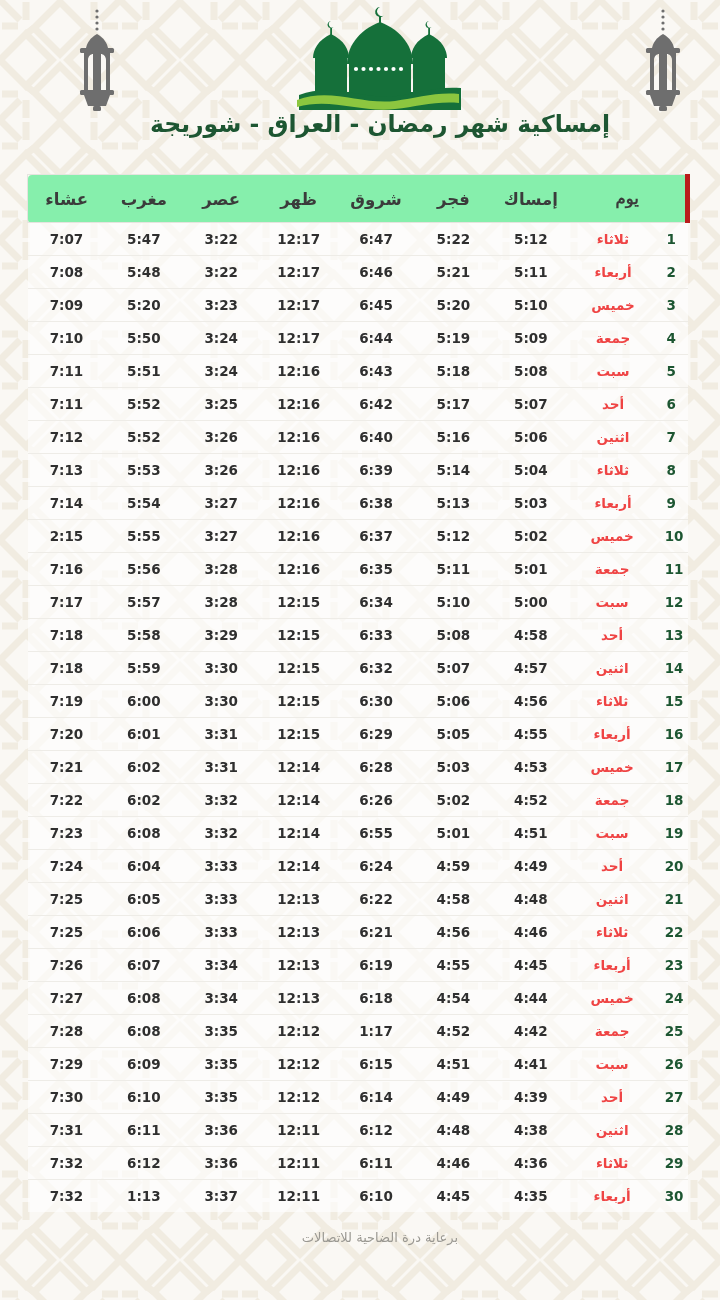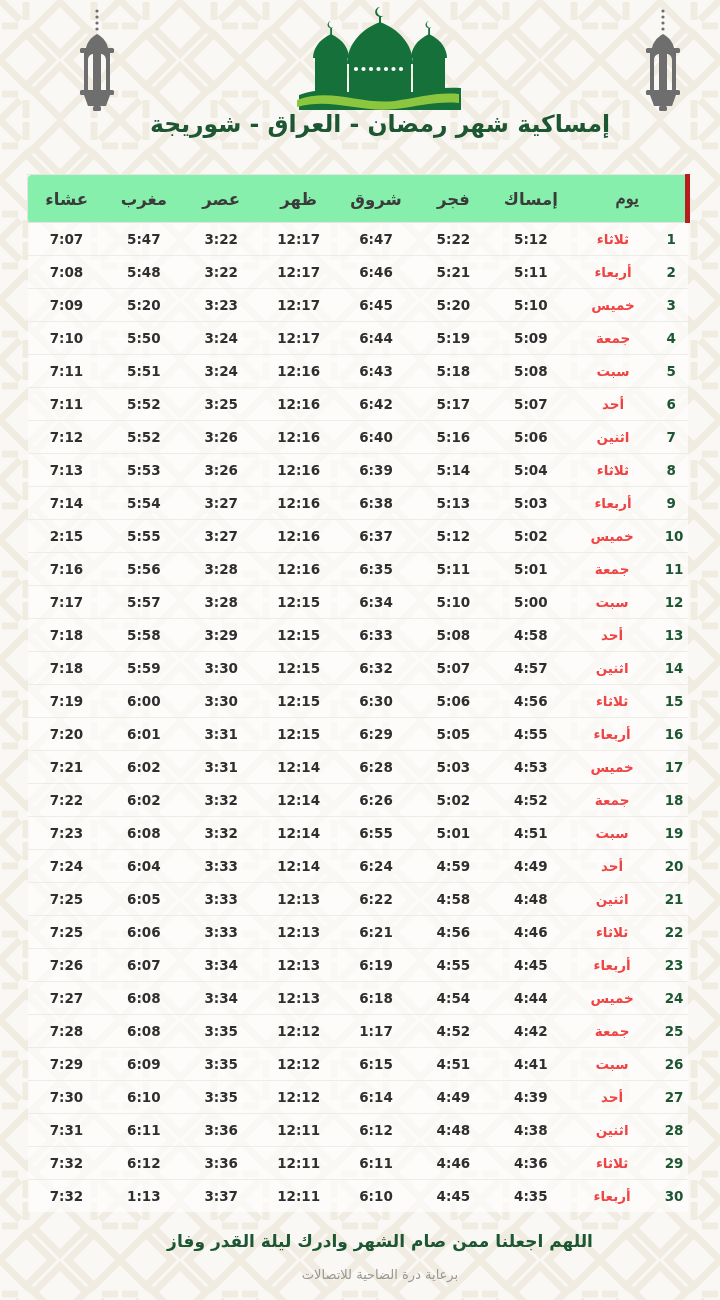--- a/index.html
+++ b/index.html
@@ -743,18 +743,17 @@
             <td>3:37</td>
             <td>1:13</td>
             <td>7:32</td>
           </tr>
         </tbody>
     </table>
   </div>
 
   <div class="footer">
     <div class="dua">
-      <div>اللهم اجعلنا ممن صام الشهر وادرك ليلة القدر وفاز</div>
     </div>
     <div class="sponsor">برعاية درة الضاحية للاتصالات</div>
   </div>
 
 </div>
 
 </body></html>

